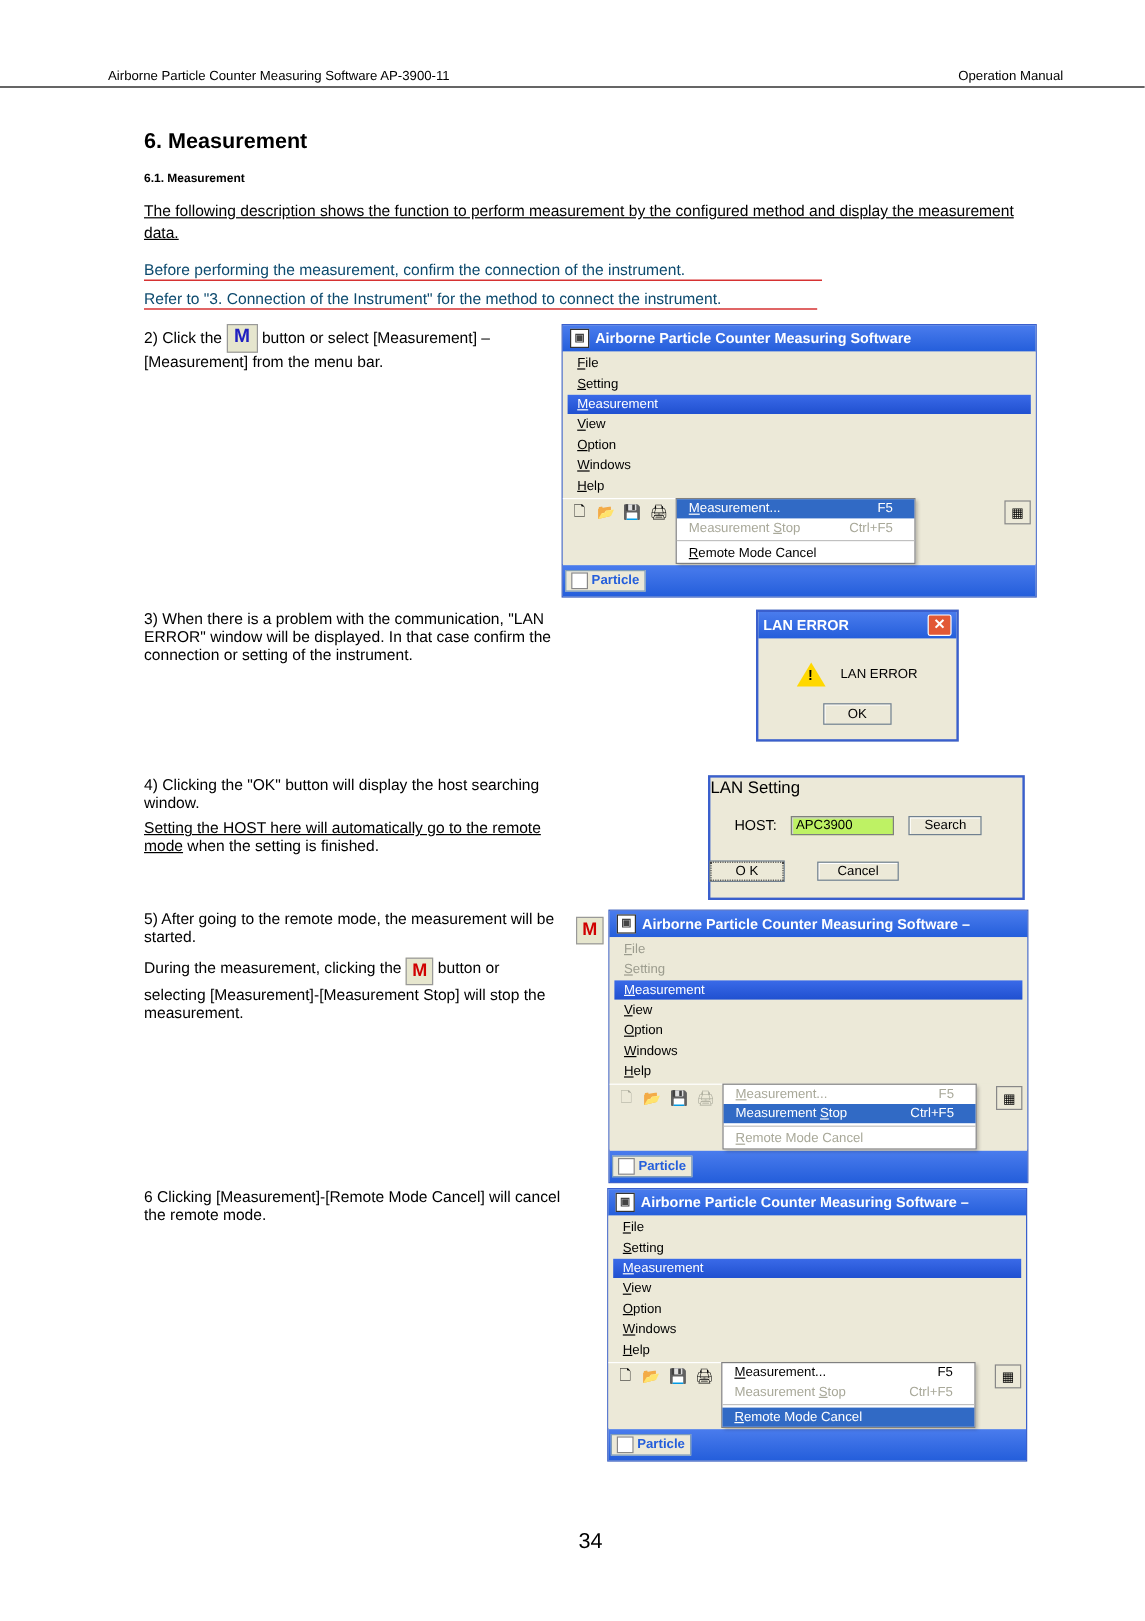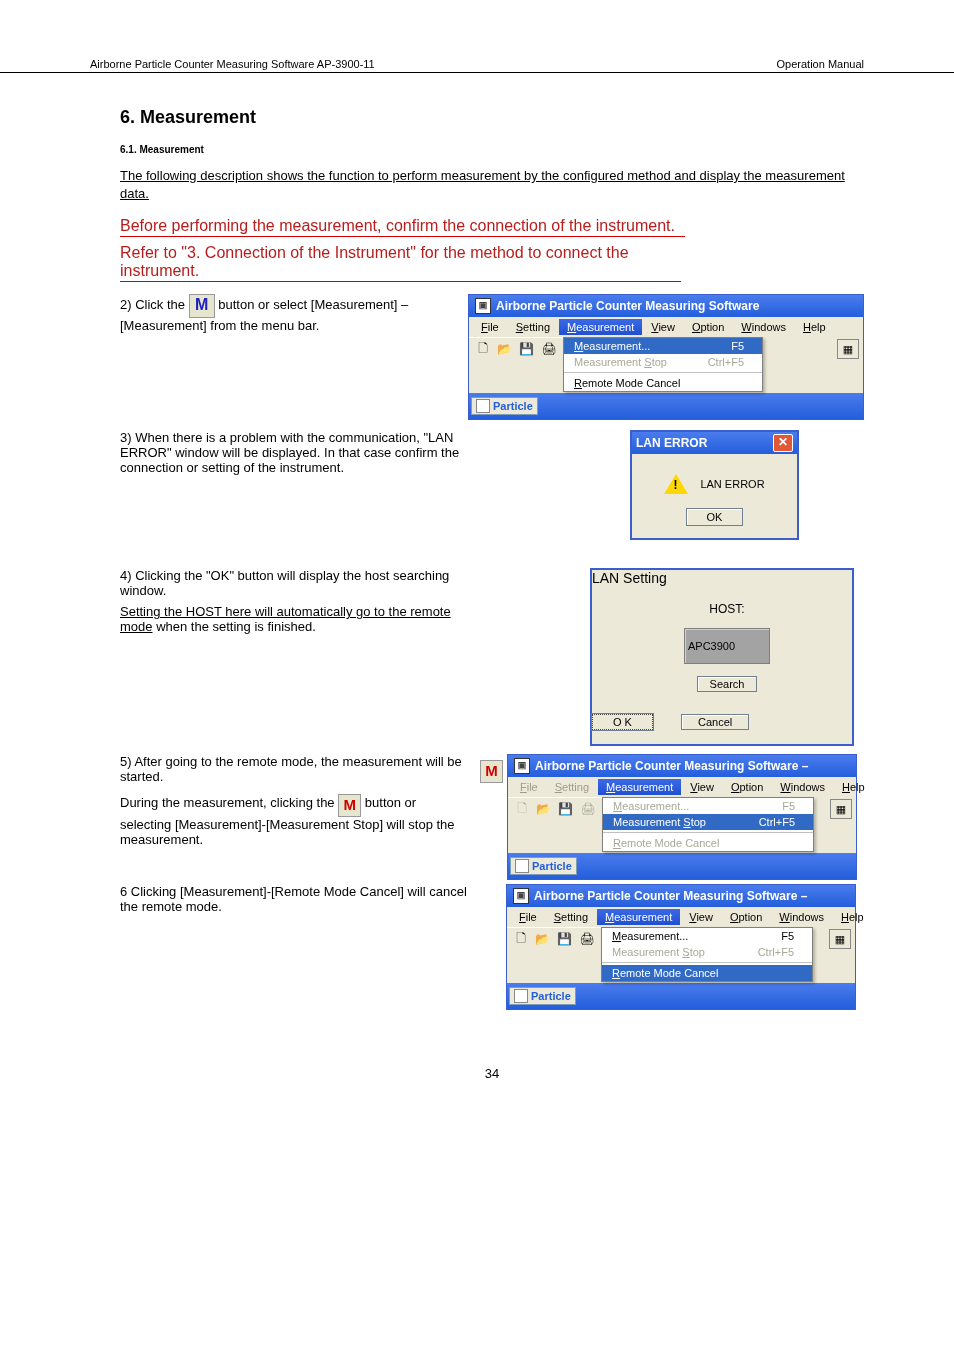--- a/index.html
+++ b/index.html
@@ -8,21 +8,21 @@
     font-family: Arial, sans-serif;
     font-size: 14px;
     color: #000;
   }
   .page {
     width: 954px;
     margin: 0 auto;
     padding: 0 0 60px 0;
   }
   .header {
-    padding: 58px 90px 2px 90px;
+    padding: 58px 68px 2px 90px;
     border-bottom: 1px solid #000;
     display: flex;
     justify-content: space-between;
     font-size: 11px;
   }
   .body {
     padding: 0 90px 0 120px;
   }
   .section-heading {
     margin-top: 34px;
@@ -36,22 +36,22 @@
     font-size: 10px;
   }
   .paragraph {
     margin-top: 12px;
     font-size: 13px;
     line-height: 1.4;
     text-decoration: underline;
   }
   .caution-line {
     margin-top: 14px;
-    font-size: 16px;
-    color: #b91c1c;
+    font-size: 13px;
+    color: #0c4a6e;
     border-bottom: 1.5px solid #c00;
     width: 565px;
     padding-bottom: 1px;
   }
   .caution-line.second {
     width: 561px;
     margin-top: 7px;
   }
   .step {
     margin-top: 12px;
@@ -114,20 +114,21 @@
     line-height: 12px;
     text-align: center;
     color: #444;
   }
   .menubar {
     background: #ece9d8;
     display: flex;
     font-size: 11px;
     padding: 2px 4px;
     gap: 1px;
+    flex-direction: column;
   }
   .menubar .item {
     padding: 2px 8px;
   }
   .menubar .item.highlight {
     background: linear-gradient(#3a6ae8, #2050d0);
     color: #fff;
   }
   .menubar .item.disabled {
     color: #9c9c8e;
@@ -278,28 +279,27 @@
     border: 2px solid #3a5fcd;
     background: #ece9d8;
     font-family: Tahoma, sans-serif;
   }
   .lan-setting .field-row {
     display: flex;
     align-items: center;
     padding: 16px 10px 6px 20px;
     gap: 12px;
     font-size: 12px;
-    flex-direction: column;
   }
   .lan-setting input[type=text] {
     width: 78px;
     font-size: 11px;
-    padding: 11px 3px;
+    padding: 1px 3px;
     border: 1px solid #7f7f7f;
-    background: #a3a3a3;
+    background: #bef264;
     box-shadow: inset 1px 1px 0 #d0d0d0;
   }
   .lan-setting .btn-row {
     padding: 16px 18px 14px 0;
     display: flex;
     justify-content: flex-start;
     gap: 28px;
   }
   .focus-btn {
     border: 1px dotted #444;
@@ -307,21 +307,21 @@
     box-shadow: 0 0 0 1px #708090;
     font-size: 11px;
     background: #ece9d8;
   }
   .inline-underline {
     text-decoration: underline;
   }
   .footer {
     margin-top: 56px;
     text-align: center;
-    font-size: 13px;
+    font-size: 18px;
   }
 </style>
 </head>
 <body>
 <div class="page">
 
 <div class="header">
   <span>Airborne Particle Counter Measuring Software AP-3900-11</span>
   <span>Operation Manual</span>
 </div>

